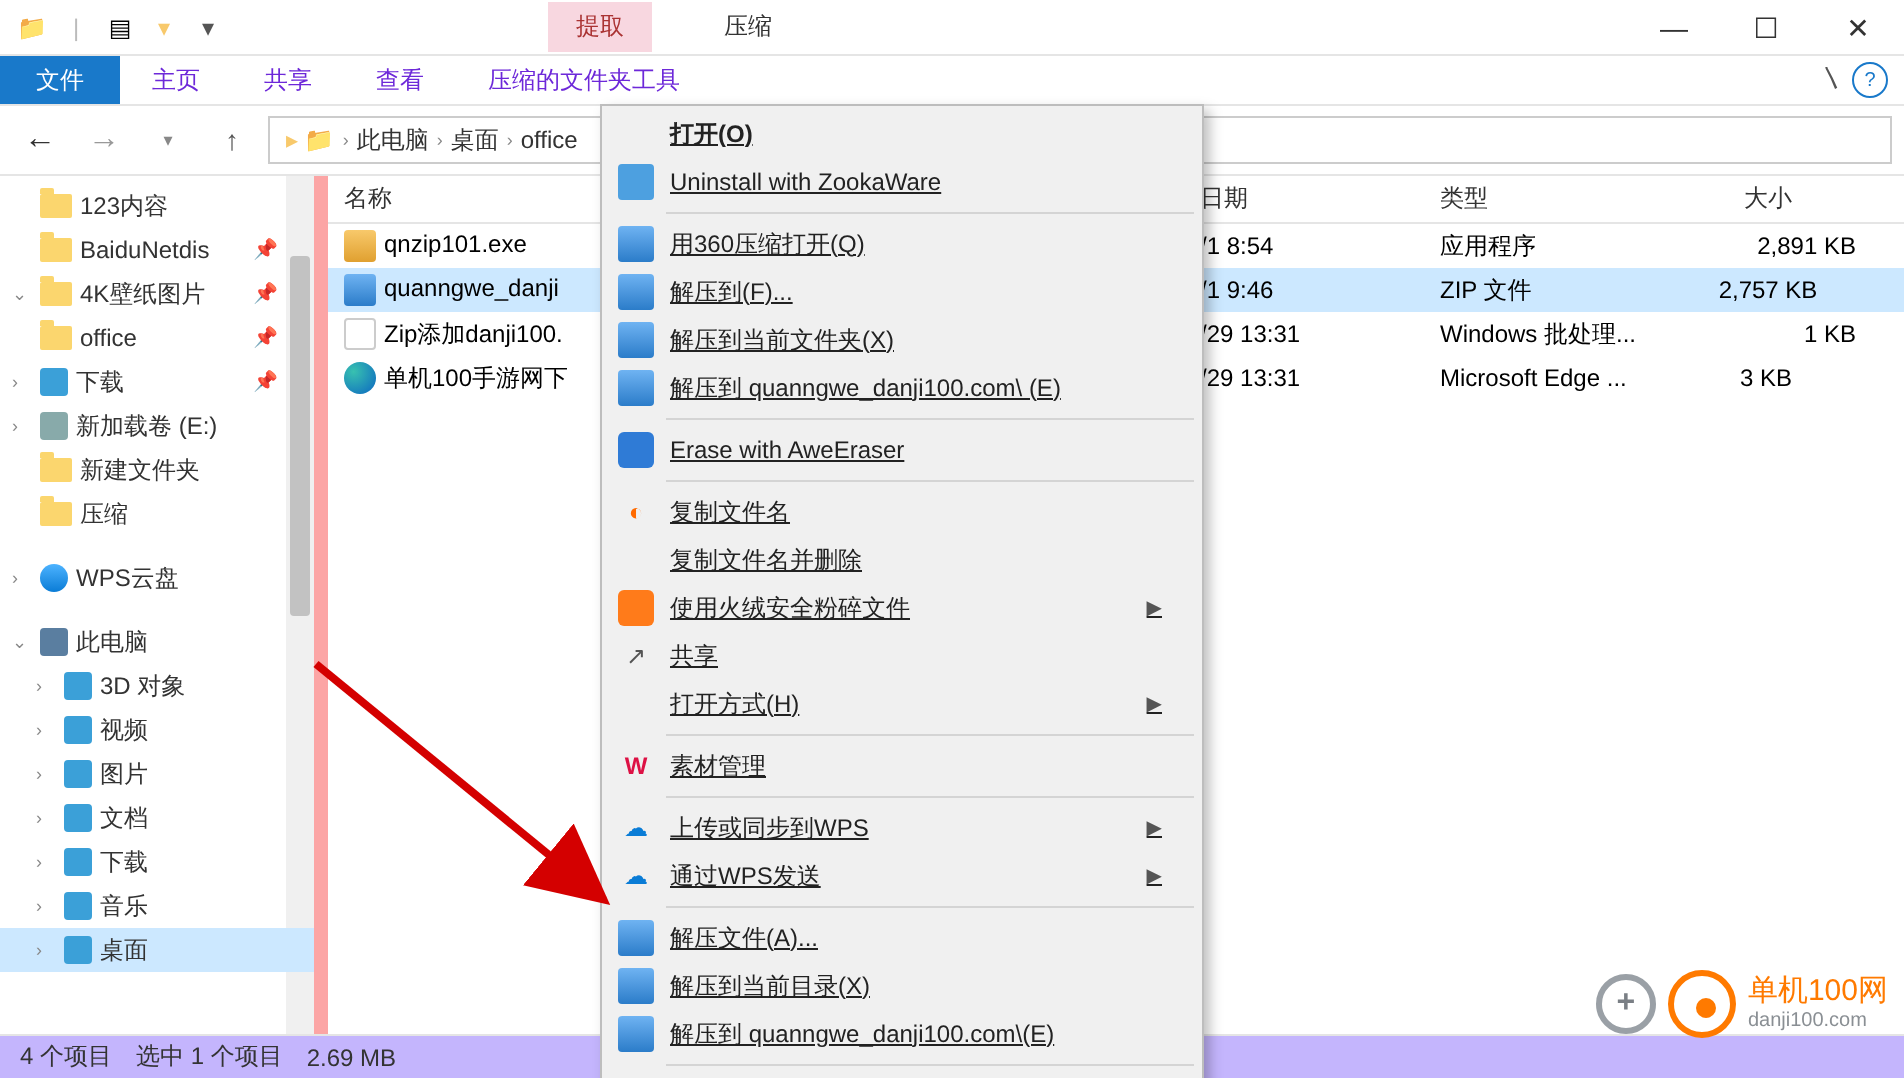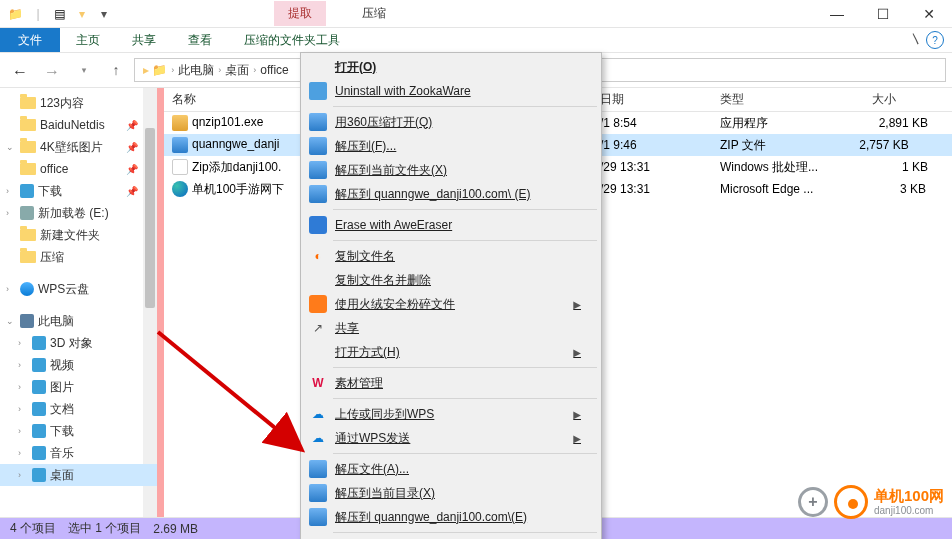--- a/index.html
+++ b/index.html
@@ -11,21 +11,21 @@
 .titlebar .qat .icon { width: 20px; height: 20px; display: inline-flex; align-items: center; justify-content: center; }
 .titlebar .folder-mini { color: #f8c96b; }
 .titlebar .tab-extract { margin-left: 160px; background: #f8d7e0; color: #a33; padding: 4px 14px; font-size: 12px; }
 .titlebar .tab-compress { margin-left: 22px; padding: 4px 14px; color: #333; }
 .titlebar .winbtns { margin-left: auto; display: flex; }
 .titlebar .winbtns div { width: 46px; height: 28px; display: flex; align-items: center; justify-content: center; font-size: 14px; color: #333; }
 
 
 .ribbon { height: 24px; display: flex; align-items: stretch; background: #fff; }
 .ribbon .file-tab { background: #1979ca; color: #fff; padding: 3px 18px; display: flex; align-items: center; }
-.ribbon .tab { padding: 3px 16px; color: #14532d; display: flex; align-items: center; font-family: Liberation Serif, serif; }
+.ribbon .tab { padding: 3px 16px; color: #6d28d9; display: flex; align-items: center; font-family: Liberation Serif, serif; }
 .ribbon .chev-wrap { margin-left: auto; display: flex; align-items: center; padding-right: 8px; gap: 4px; }
 .ribbon .circle { width: 18px; height: 18px; border: 1px solid #1979ca; border-radius: 50%; color: #1979ca; display: inline-flex; align-items: center; justify-content: center; font-size: 10px; }
 
 
 .navbar { height: 36px; border-top: 1px solid #e5e5e5; border-bottom: 1px solid #e5e5e5; background: #fff; display: flex; align-items: center; padding: 0 6px; gap: 4px; }
 .navbar .navbtn { width: 28px; height: 24px; display: flex; align-items: center; justify-content: center; color: #555; }
 .navbar .back { color: #333; font-size: 16px; }
 .navbar .fwd { color: #999; font-size: 16px; }
 .navbar .up { font-size: 14px; }
 .navbar .address { flex: 1; height: 24px; border: 1px solid #ccc; display: flex; align-items: center; padding: 0 4px; background: #fff; }
@@ -87,21 +87,21 @@
 
 
 .arrow { position: absolute; left: 152px; top: 326px; width: 160px; height: 140px; pointer-events: none; z-index: 30; }
 
 
 .watermark { position: absolute; right: 8px; bottom: 20px; display: flex; align-items: center; gap: 6px; z-index: 40; }
 .watermark .plus { width: 30px; height: 30px; border: 3px solid #9aa0a6; border-radius: 50%; display: flex; align-items: center; justify-content: center; color: #7a7f85; font-size: 16px; font-weight: bold; }
 .watermark .dot { width: 34px; height: 34px; border: 3px solid #ff7a00; border-radius: 50%; position: relative; }
 .watermark .dot::after { content: ""; position: absolute; width: 10px; height: 10px; border-radius: 50%; background: #ff7a00; left: 11px; top: 11px; }
 .watermark .txt { display: flex; flex-direction: column; line-height: 1.1; }
-.watermark .txt .zh { color: #ff7a00; font-size: 15px; font-weight: bold; }
+.watermark .txt .zh { color: #ff7a00; font-size: 15px; font-weight: normal; }
 .watermark .txt .en { color: #8a8f94; font-size: 10px; }
 
 
 .status { position: absolute; left: 0; right: 0; bottom: 0; height: 22px; border-top: 1px solid #e5e5e5; display: flex; align-items: center; padding: 0 10px; gap: 12px; color: #333; background: #c4b5fd; }
 </style>
 </head>
 <body>
 
 <div class="titlebar">
   <div class="qat">
@@ -263,21 +263,21 @@
         <div class="row">
           <div class="cell c-name"><span class="icon icon-bat"></span><span>Zip添加danji100.</span></div>
           <div class="cell c-date">/29 13:31</div>
           <div class="cell c-type">Windows 批处理...</div>
           <div class="cell c-size" style="text-align:right;padding-right:24px">1 KB</div>
         </div>
         <div class="row">
           <div class="cell c-name"><span class="icon icon-edge"></span><span>单机100手游网下</span></div>
           <div class="cell c-date">/29 13:31</div>
           <div class="cell c-type">Microsoft Edge ...</div>
-          <div class="cell c-size" style="text-align:right;padding-right:26px">3 KB</div>
+          <div class="cell c-size" style="text-align:center;padding-right:26px">3 KB</div>
         </div>
       </div>
   </div>
 </div>
 
 <div class="ctxmenu" id="ctxmenu">
     <div class="item bold">
       <span>打开(O)</span>
     </div>
     <div class="item">

